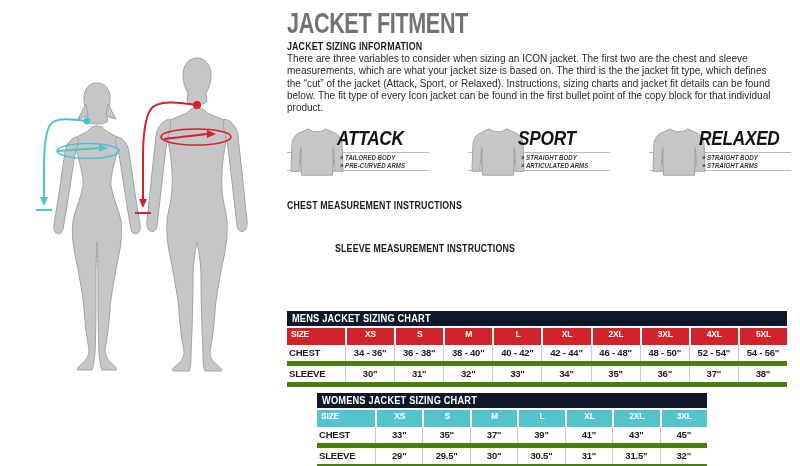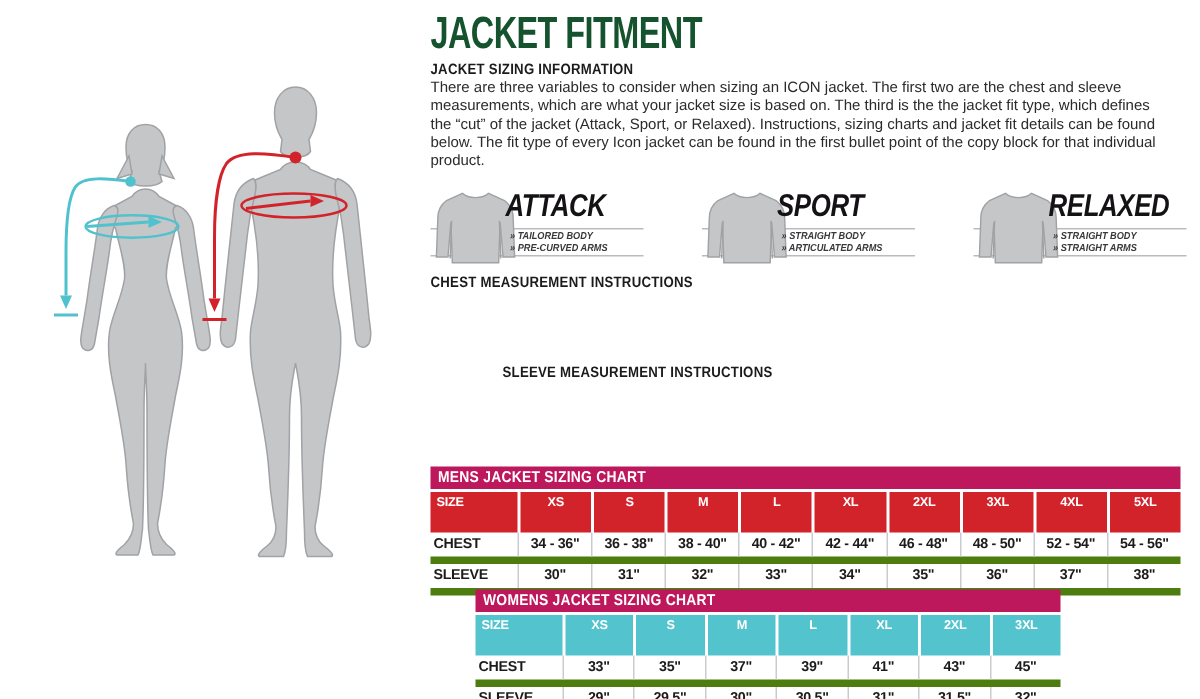--- a/index.html
+++ b/index.html
@@ -7,26 +7,26 @@
               font-family:"Liberation Sans", sans-serif; }
   #stage { position:relative; width:800px; height:466px; }
 
   
   #figures { position:absolute; left:0; top:0; }
 
   
   #content { position:absolute; left:287px; top:0; width:506px; height:466px; }
   .abs { position:absolute; left:0; }
 
-  .h1 { top:6px; font-weight:900; font-size:30px; color:#14532d; white-space:nowrap; }
+  .h1 { top:6px; font-weight:900; font-size:30px; color:#737373; white-space:nowrap; }
   .h1 span { display:inline-block; transform:scaleX(.72); transform-origin:0 0; letter-spacing:-.5px; }
 
   .sec-head { font-weight:800; font-size:10px; color:#1c1a1b; white-space:nowrap; }
   .sec-head span { display:inline-block; transform:scaleX(.88); transform-origin:0 0; letter-spacing:.2px; }
-  .sh-sizing { top:41px; } .sh-chest { top:183px; } .sh-sleeve { top:243px;padding-left:48px; }
+  .sh-sizing { top:41px; } .sh-chest { top:200px; } .sh-sleeve { top:243px;padding-left:48px; }
 
   .para { font-size:10px; line-height:12.3px; color:#2c2a2b; width:486px; }
   .p-sizing { top:53px; } .p-chest { top:199px; } .p-sleeve { top:255px; }
 
   
   .fit-row { top:122px; display:flex; width:506px;gap:37px; }
   .fit-block { position:relative; width:169px; height:62px; }
   .fit-shirt { position:absolute; left:1px; top:3px; z-index:2; }
   .fit-name { position:absolute; left:50px; top:4px; font-size:21px; font-weight:900; font-style:italic;
               color:#141214; white-space:nowrap; z-index:3; }
@@ -34,25 +34,25 @@
   .rule { position:absolute; left:0; right:2px; border-top:1px solid #b9bbbd; }
   .rule-top { top:30px; } .rule-bot { top:48px; }
   .fit-features { position:absolute; left:53px; top:32px; list-style:none; z-index:3; }
   .fit-features li { font-size:6.8px; line-height:8px; font-weight:700; font-style:italic; color:#3a383a;
                      white-space:nowrap; transform:scaleX(.9); transform-origin:0 0; }
   .fit-features li::before { content:"»  "; }
 
   
   .chart { width:500px; }
   .chart-mens { top:311px; } .chart-womens { top:393px; width:390px;margin-left:30px; }
-  .chart-title { background:#be185d; color:#ffffff; height:15px; line-height:15px; font-weight:800;
+  .chart-title { background:#0f172a; color:#ffffff; height:15px; line-height:15px; font-weight:800;
                  font-size:10.5px; padding-left:5px; white-space:nowrap; }
   .chart-title span { display:inline-block; transform:scaleX(.88); transform-origin:0 0; letter-spacing:.2px; }
   .chart-head { display:flex; margin-top:2px; }
-  .chart-head .cell { background:var(--accent); color:#fff; font-weight:700; font-size:8.5px; height:27px;
+  .chart-head .cell { background:var(--accent); color:#fff; font-weight:700; font-size:8.5px; height:17px;
                       line-height:13px; text-align:center; flex:1; margin-left:2px; letter-spacing:-.2px; }
   .chart-head .cell.lab { flex:0 0 58px; margin-left:0; text-align:left; padding-left:4px; }
   .chart-row { display:flex; border-bottom:5px solid #4d7c0f; }
   .chart-row .cell { flex:1; border-left:1px solid #c9cbcd; text-align:center; font-weight:700;
                      font-size:9.5px; height:16px; line-height:16px; color:#1c1a1b; letter-spacing:-.2px; }
   .chart-row .cell.lab { flex:0 0 58px; border-left:none; text-align:left; padding-left:2px; }
 </style>
 </head>
 <body>
 

